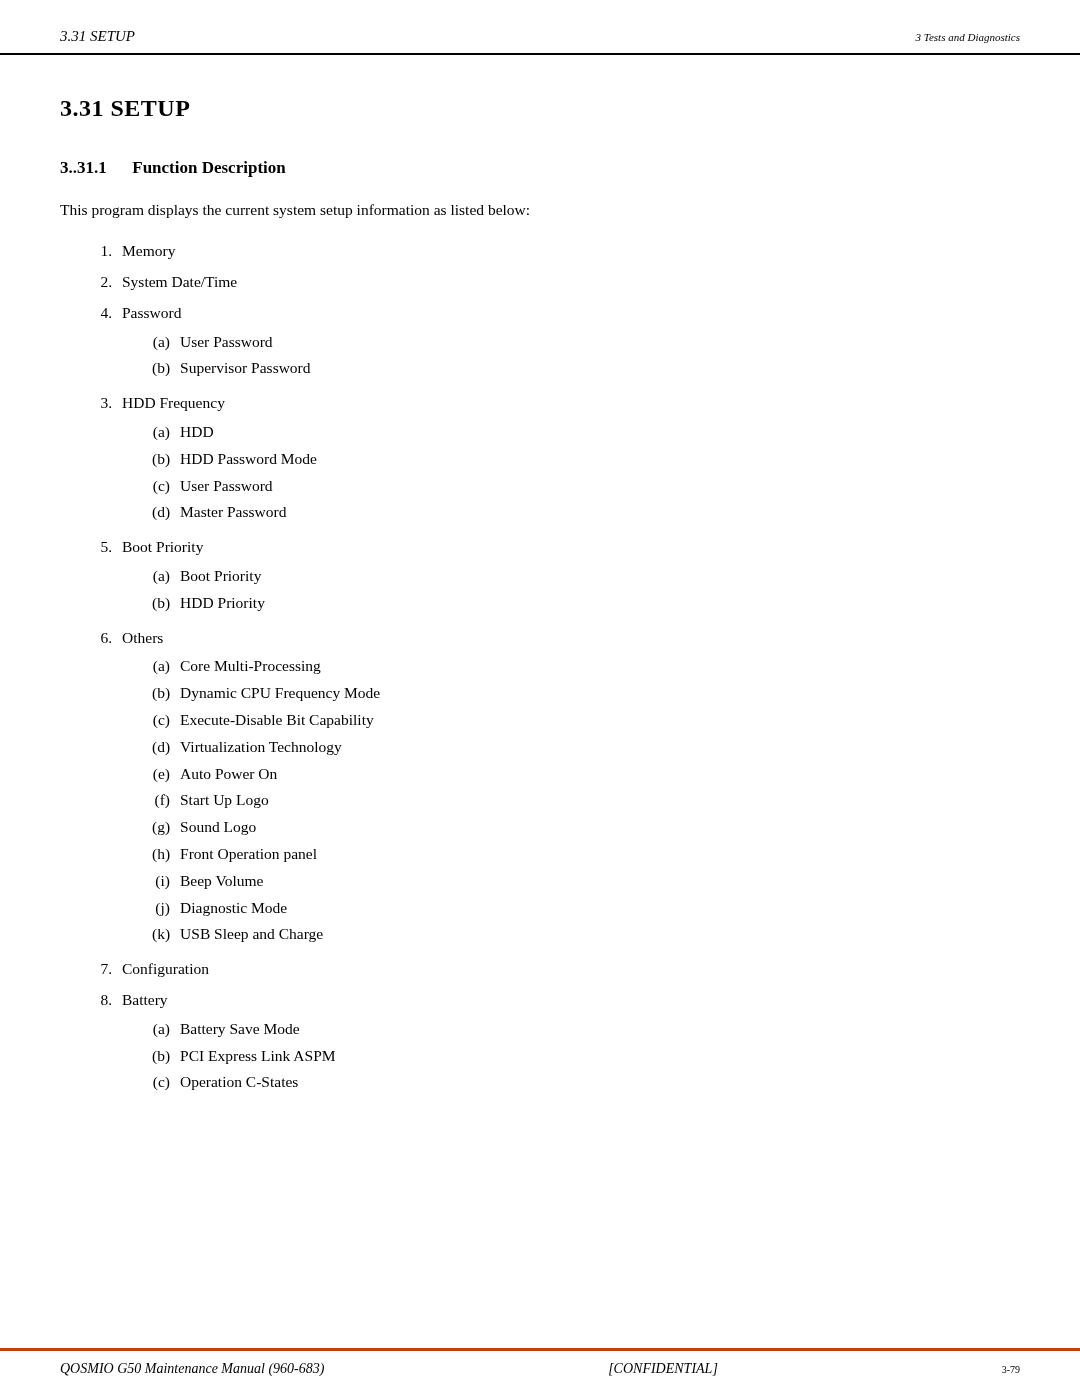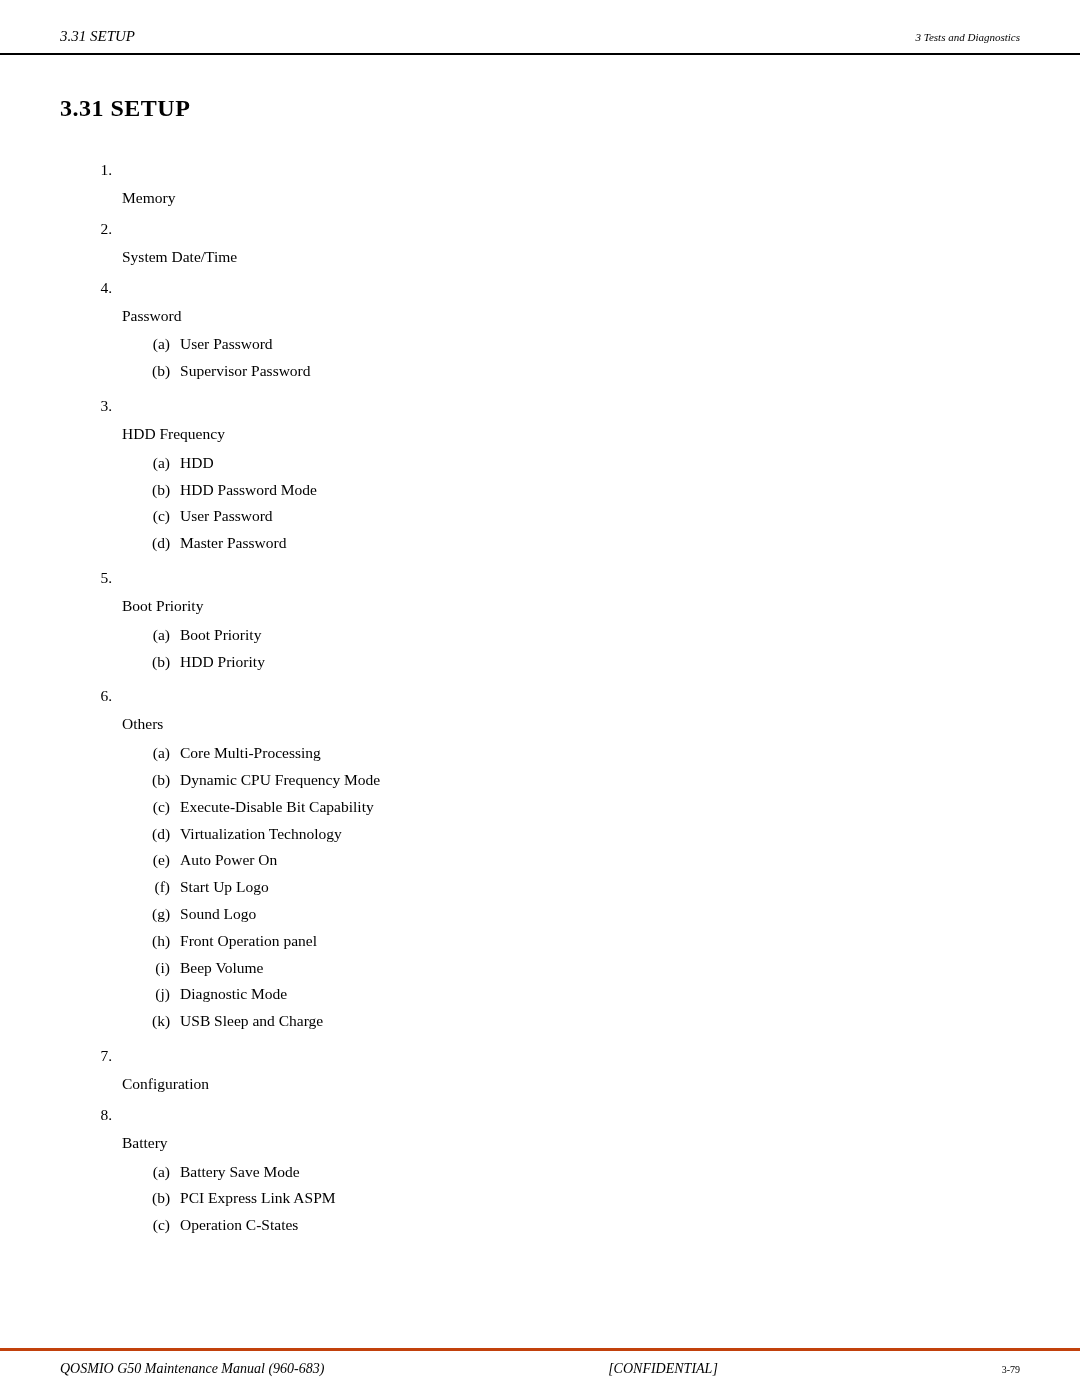--- a/index.html
+++ b/index.html
@@ -87,21 +87,20 @@
       gap: 10px;
     }
 
     .list-level1 > li .num {
       min-width: 22px;
       text-align: right;
     }
 
     .list-level1 > li .item-content {
       flex: 1;
-      margin-top: 28px;
     }
 
     
     .list-level2 {
       list-style: none;
       margin: 4px 0 4px 30px;
       padding: 0;
     }
 
     .list-level2 > li {
@@ -147,21 +146,27 @@
 
   <div class="page-header">
     <span class="header-left">3.31 SETUP</span>
     <span class="header-right">3 Tests and Diagnostics</span>
   </div>
 
   <div class="page-content">
 
     <div class="section-title">3.31  SETUP</div>
 
-
+    <div class="subsection-title">
+      <span>3..31.1</span>
+      &nbsp;&nbsp;&nbsp;&nbsp;
+      <span>Function Description</span>
+    </div>
+
+    <p class="intro-text">This program displays the current system setup information as listed below:</p>
 
     <ol class="list-level1">
     <li>
           <span class="num">1.</span>
           <div class="item-content"><span>Memory</span></div>
         </li>
         <li>
           <span class="num">2.</span>
           <div class="item-content"><span>System Date/Time</span></div>
         </li>

